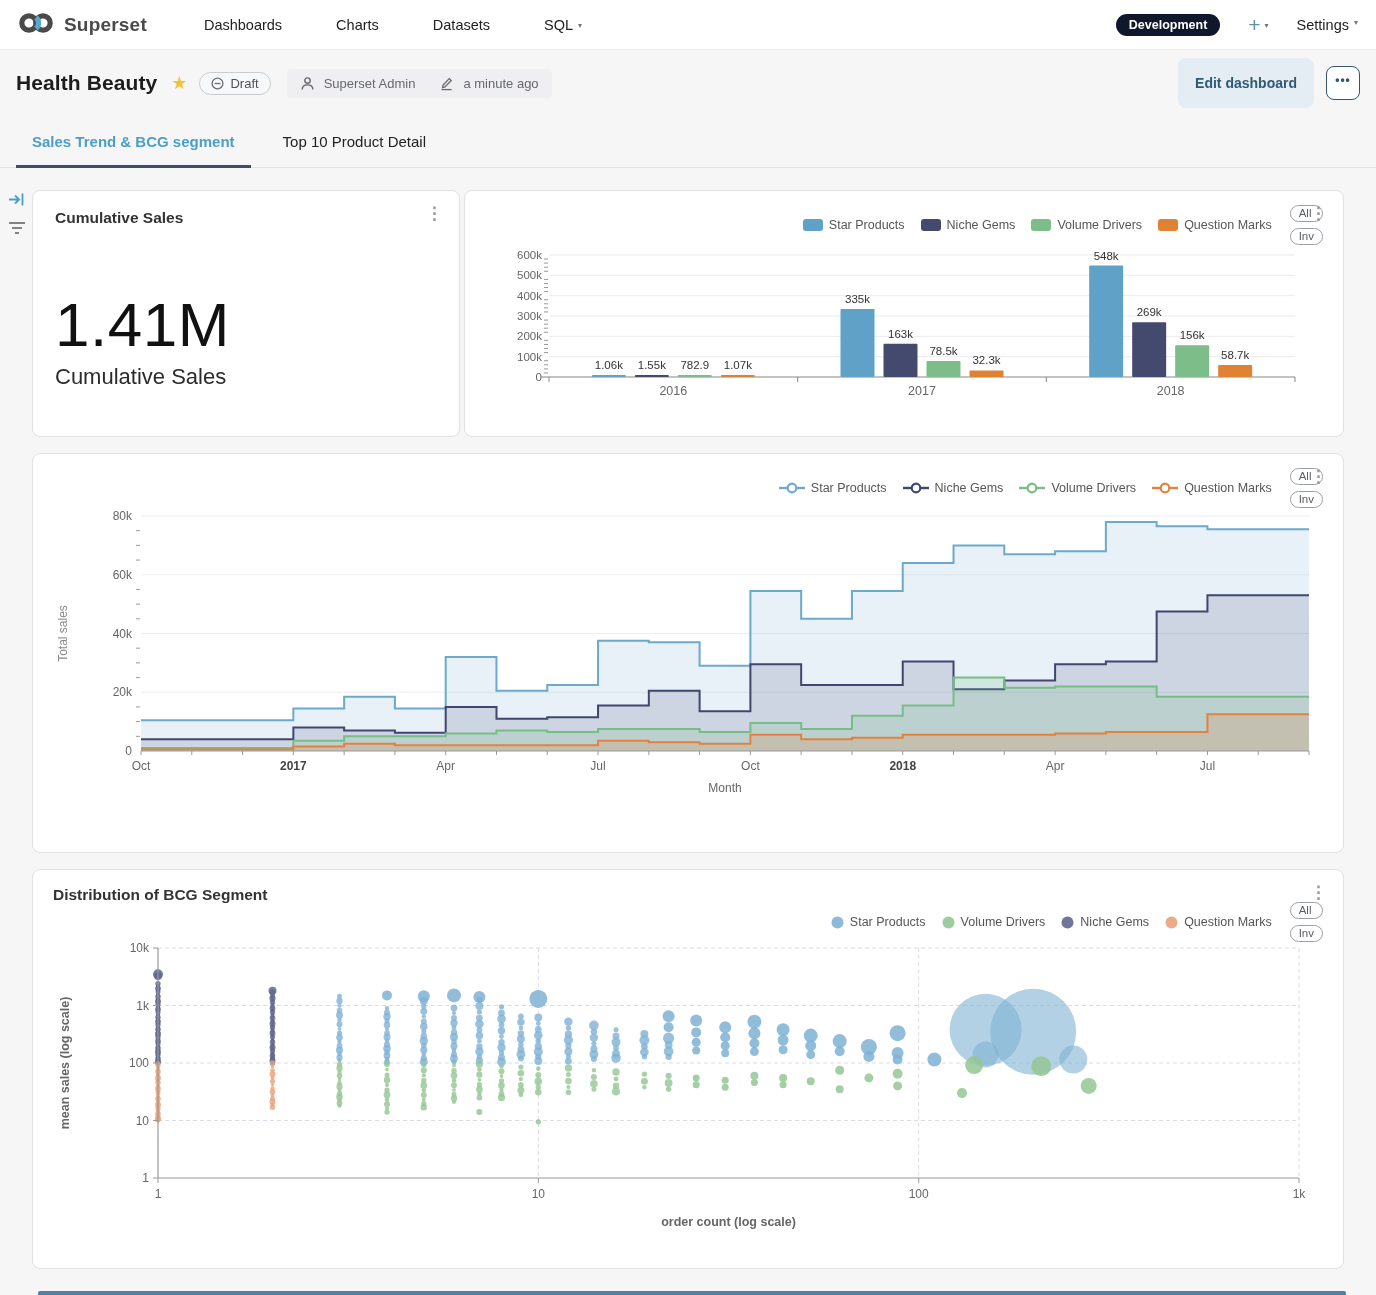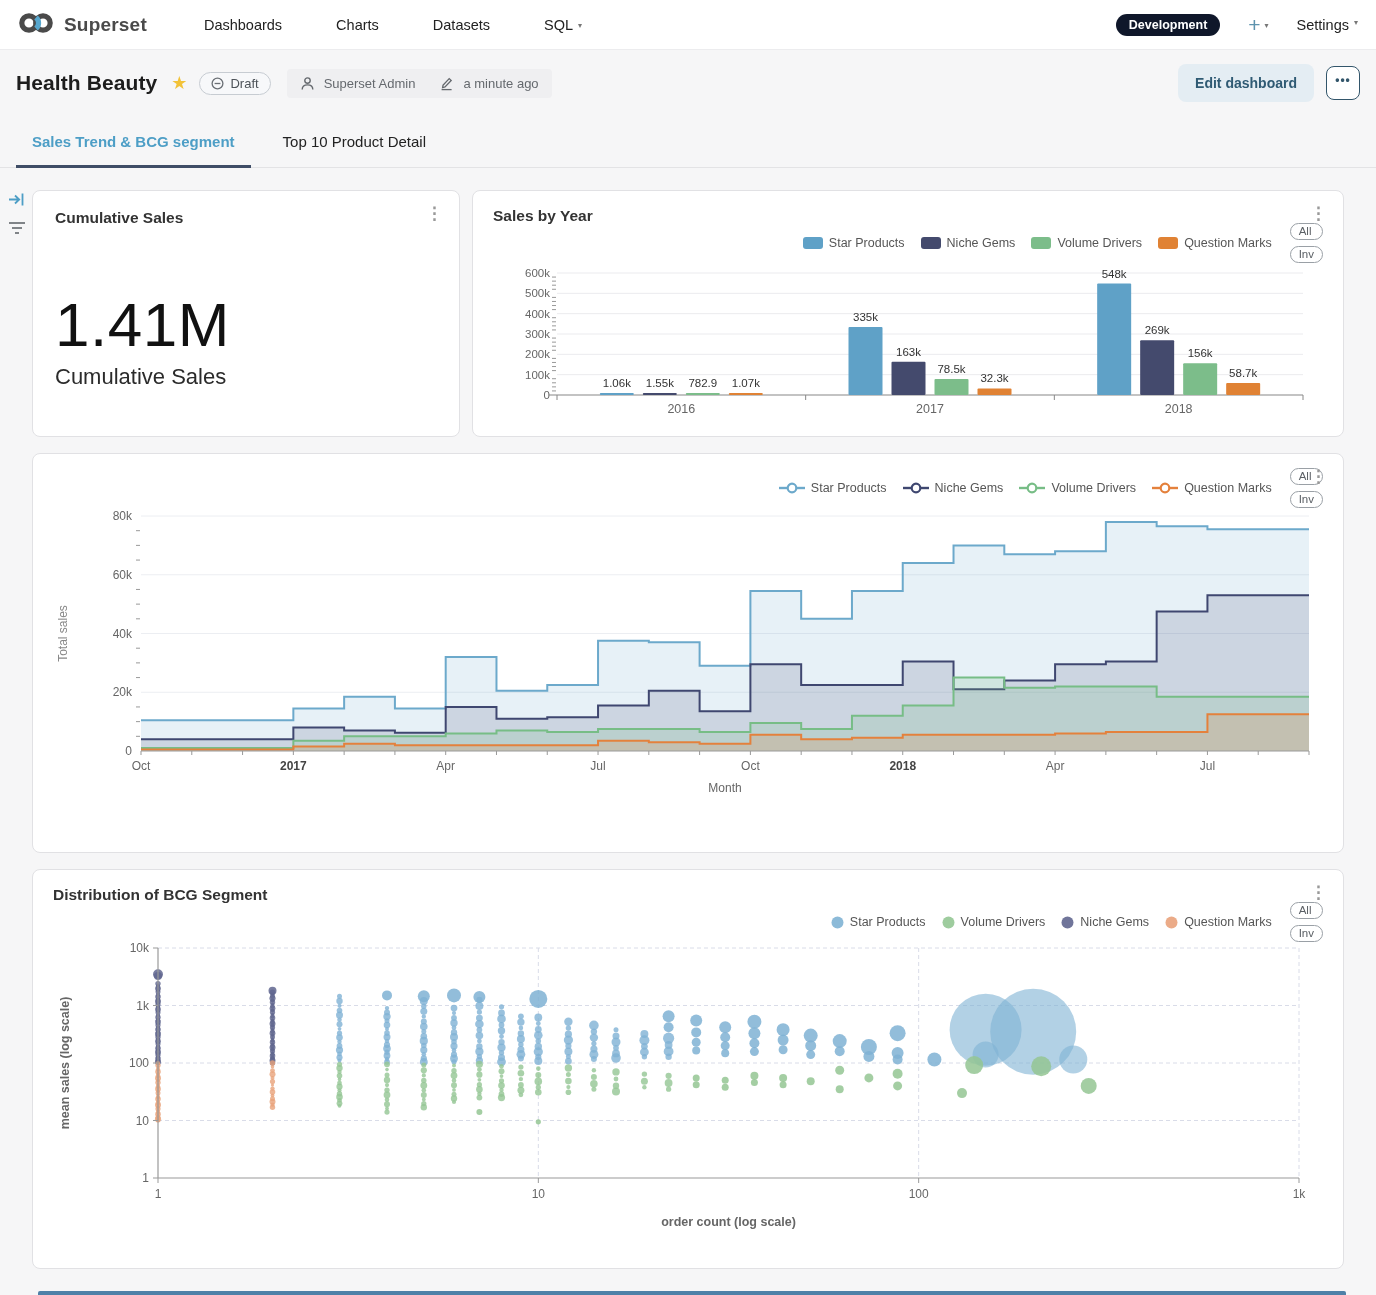--- a/index.html
+++ b/index.html
@@ -18,35 +18,35 @@
 
   
   .dash-header { height:66px; display:flex; align-items:center; padding:0 16px; gap:12px; }
   .dash-title { font-size:21px; font-weight:700; color:#1d1d1d; letter-spacing:.1px; }
   .star { color:#f2c238; font-size:18px; margin-left:2px; cursor:pointer; }
   .draft-badge { display:flex; align-items:center; gap:6px; border:1px solid #c7ccd2; background:#f7f8fa; border-radius:12px; padding:3px 11px; font-size:13px; color:#4d5359; }
   .draft-badge svg { display:block; }
   .meta-pill { display:flex; align-items:center; gap:9px; background:#efeff1; border-radius:4px; padding:7px 13px; font-size:13px; color:#65696e; margin-left:4px; }
   .meta-sep { width:6px; }
   .hdr-right { margin-left:auto; display:flex; align-items:center; gap:12px; }
-  .edit-btn { background:#e4edf3; color:#2f5a73; border:none; border-radius:8px; font-size:14px; font-weight:700; height:38px; padding:0 17px; cursor:pointer; font-family:inherit; }
+  .edit-btn { background:#e4edf3; color:#2f5a73; border:none; border-radius:8px; font-size:14px; font-weight:700; height:50px; padding:0 17px; cursor:pointer; font-family:inherit; }
   .more-btn { width:34px; height:34px; border:1.5px solid #33566b; border-radius:8px; background:#fff; color:#33566b; font-size:12px; font-weight:700; letter-spacing:1px; cursor:pointer; display:flex; align-items:center; justify-content:center; padding-bottom:6px; }
 
   
   .tabs { display:flex; border-bottom:1px solid #e3e3e5; padding-left:16px; height:52px; align-items:stretch; background:#f6f6f7; }
   .tab { display:flex; align-items:center; padding:0 16px; font-size:15px; color:#222; cursor:pointer; position:relative; margin-right:16px; }
   .tab.active { color:#4d9ec6; font-weight:600; }
   .tab.active .inkbar { position:absolute; left:0; right:0; bottom:-1px; height:3px; background:#3f4d66; }
 
   
   .content { padding:22px 32px 0 32px; position:relative; }
   .rail { position:absolute; left:0; top:168px; width:32px; }
   .rail-icon { position:absolute; left:8px; cursor:pointer; }
   .card { background:#fff; border:1px solid #e1e1e4; border-radius:8px; position:relative; }
-  .row1 { display:flex; gap:12px;justify-content:flex-end; }
+  .row1 { display:flex; gap:4px;justify-content:flex-end; }
   .card-bignum { width:428px; height:247px; padding:18px 22px; }
   .card-chart { flex:1; height:247px; padding:16px 20px 10px 20px; }
   .card-wide { height:400px; margin-top:16px; padding:16px 20px 10px 20px; }
   .card-title { font-size:15.5px; font-weight:700; color:#333; }
   .kebab { position:absolute; top:14px; right:16px; color:#999; font-size:17px; font-weight:700; cursor:pointer; line-height:1; }
   .bn-value { font-size:62px; font-weight:500; color:#111; margin-top:62px; letter-spacing:.5px; }
   .bn-sub { font-size:22px; color:#2b2b2b; margin-top:4px; }
 
   .legend { display:flex; justify-content:flex-end; align-items:center; gap:16px; margin-top:8px; height:20px; }
   .lg-item { display:flex; align-items:center; gap:6px; font-size:12.5px; color:#565656; cursor:pointer; }
@@ -159,21 +159,20 @@
   <div class="row1">
 
     <div class="card card-bignum">
       <div class="card-title">Cumulative Sales</div>
       <span class="kebab">⋮</span>
       <div class="bn-value">1.41M</div>
       <div class="bn-sub">Cumulative Sales</div>
     </div>
 
     <div class="card card-chart">
-      <div class="card-title">Sales by Year</div>
       <span class="kebab">⋮</span>
       <div class="legend" id="legend-bar">
           <span class="lg-item">
             <svg width="20" height="12">
               <rect x="0" y="0" width="20" height="12" rx="3" fill="#5fa1c7"></rect>
             </svg>
             <span>Star Products</span>
           </span>
           <span class="lg-item">
             <svg width="20" height="12">

